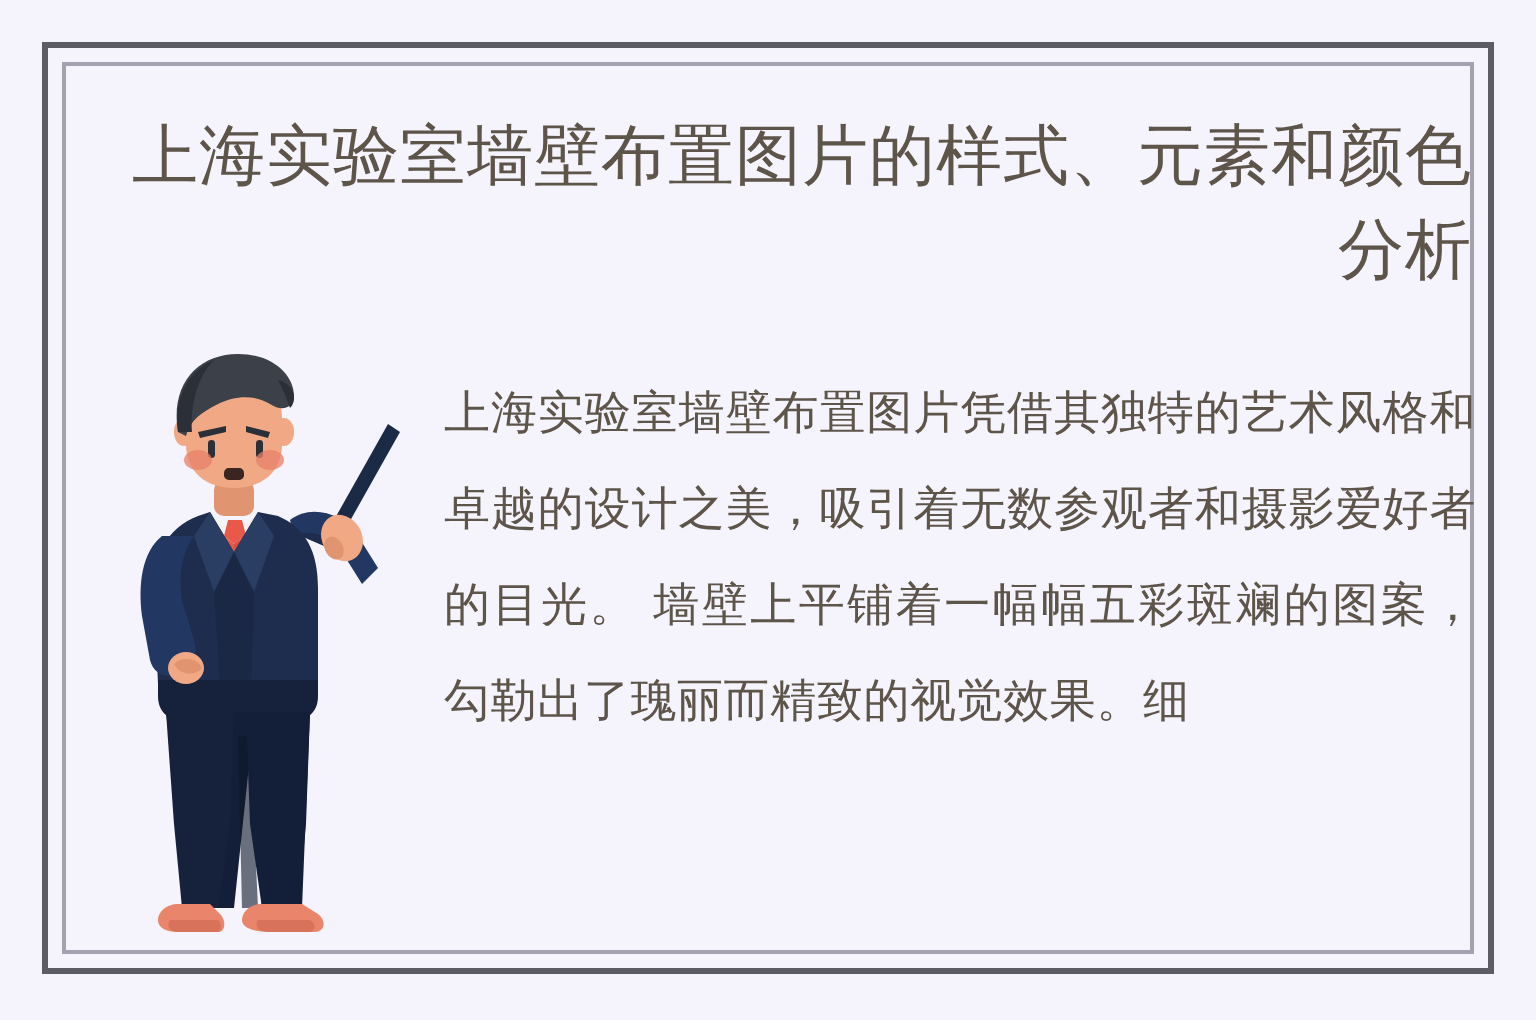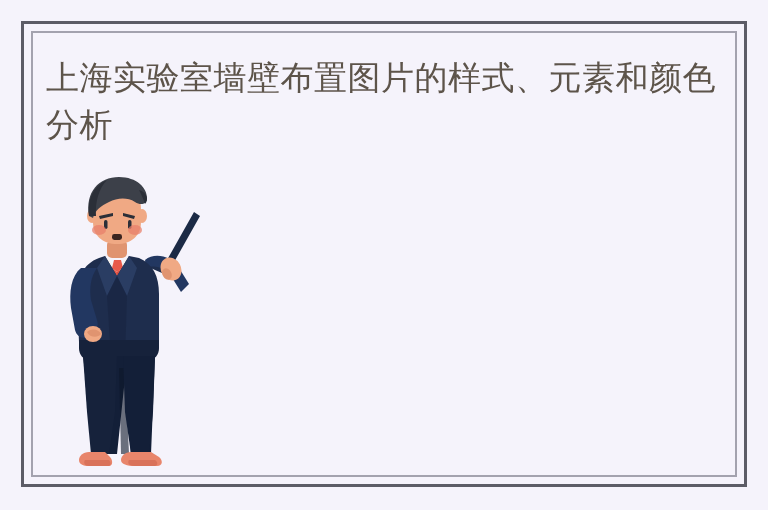--- a/index.html
+++ b/index.html
@@ -48,20 +48,21 @@
     position: absolute;
     left: 46px;
     top: 54px;
     width: 690px;
     font-size: 33px;
     line-height: 47px;
     letter-spacing: 0.5px;
     color: #5d544a;
     font-weight: 400;
     white-space: pre-wrap;
+    text-align: right;
   }
 
   
   .body-text {
     position: absolute;
     left: 222px;
     top: 182px;
     width: 516px;
     font-size: 23px;
     line-height: 48px;
@@ -157,14 +158,15 @@
 
       <path d="M68 184 L100 184 L98 240 L94 282 L76 282 L70 240 Z" fill="#131f38"></path>
 
       <path d="M34 280 C28 280 24 284 24 288 C24 292 28 294 34 294 L54 294 C58 294 58 288 55 285 L50 280 Z" fill="#e8856b"></path>
       <path d="M76 280 C70 280 66 284 66 288 C66 292 72 294 80 294 L102 294 C108 294 108 288 104 285 L96 280 Z" fill="#e8856b"></path>
       <path d="M34 288 L54 288 C56 290 56 293 54 294 L34 294 C30 294 28 291 30 288 Z" fill="#d9725a"></path>
       <path d="M78 288 L100 288 C103 290 103 293 100 294 L80 294 C74 294 72 291 74 288 Z" fill="#d9725a"></path>
     </svg>
   </div>
 
+  <div class="body-text">上海实验室墙壁布置图片凭借其独特的艺术风格和卓越的设计之美，吸引着无数参观者和摄影爱好者的目光。 墙壁上平铺着一幅幅五彩斑斓的图案，勾勒出了瑰丽而精致的视觉效果。细</div>
 
 </div>
 
 </body></html>

